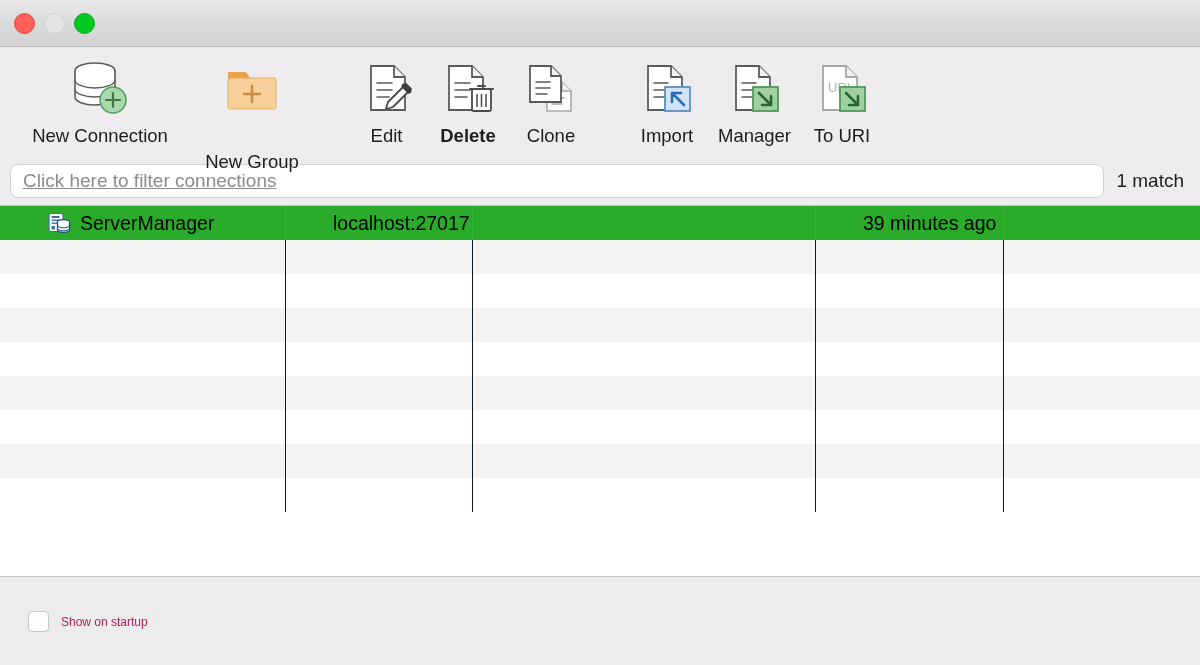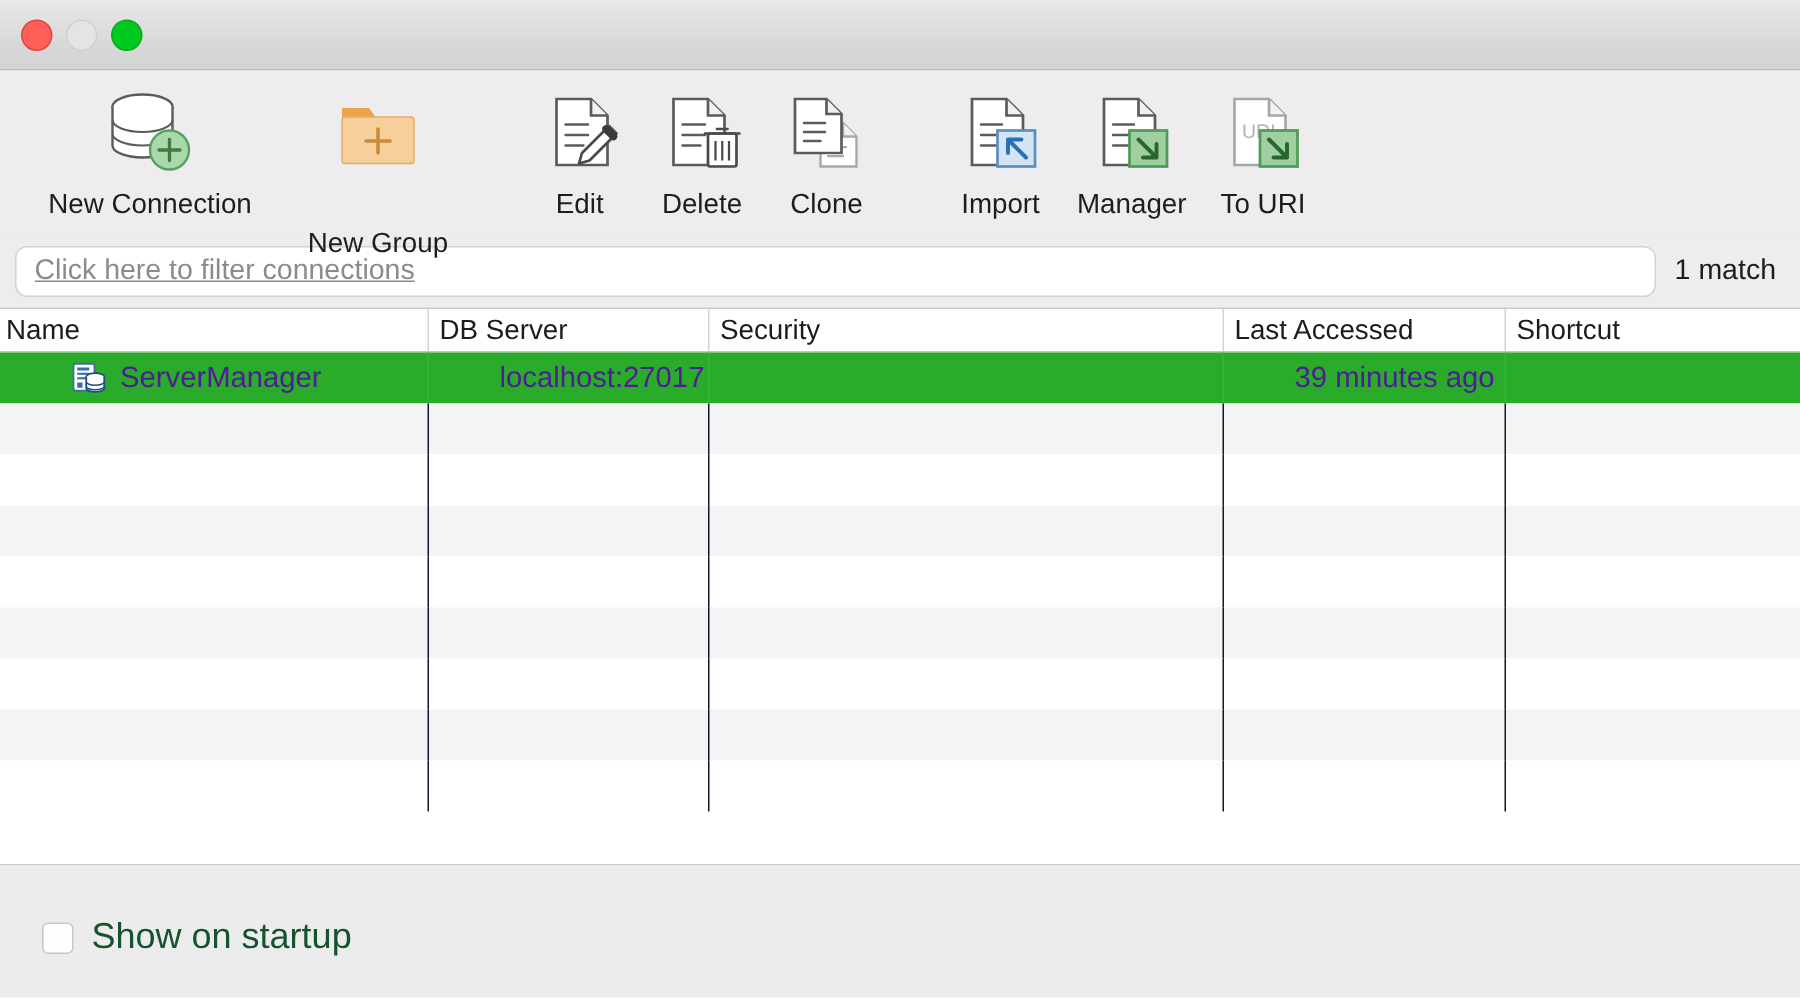--- a/index.html
+++ b/index.html
@@ -112,41 +112,41 @@
   .trow.even { background: #ffffff; }
   .trow.sel  { background: #2aab2a; }
   .td {
     font-size: 19.5px; color: #1c1c1c;
     display: flex; align-items: center;
     padding-left: 7px;
     border-left: 1px solid #0f172a;
     overflow: hidden; white-space: nowrap;
   }
   .td:first-child { border-left: 0; padding-left: 4px; }
-  .trow.sel .td { color: #4c1d95; border-left-color: #39b339; padding-left: 47px; }
+  .trow.sel .td { color: #000000; border-left-color: #39b339; padding-left: 47px; }
   .trow.sel .td:first-child { border-left: 0; }
   .rowicon { margin-right: 9px; display: flex; align-items: center; }
 
   
   .footer {
     flex: 0 0 88px; height: 88px;
     background: #ececec;
     position: relative;
     display: flex; align-items: center;
   }
   .chkwrap {
     position: absolute; left: 28px; top: 34px;
     display: flex; align-items: center; gap: 12px;
   }
   .chkbox {
     width: 21px; height: 21px; border-radius: 4px;
     background: #fdfdfd; border: 1px solid #c6c6c6;
     display: inline-block;
   }
-  .chklabel { font-size: 24px; color: #14532d; }
+  .chklabel { font-size: 12px; color: #be185d; }
 </style>
 </head>
 <body>
 
 <div class="window">
 
   <div class="titlebar">
     <div class="traffic">
       <span class="dot red"></span>
       <span class="dot yellow"></span>
@@ -187,21 +187,21 @@
           <path d="M12 6 h23 l11 11 v33 H12 z" fill="#ffffff" stroke="#5b5b5b" stroke-width="1.8"></path>
           <path d="M35 6 v11 h11" fill="#f2f2f2" stroke="#5b5b5b" stroke-width="1.8"></path>
           <path d="M18 23 h15 M18 30 h15 M18 37 h12" stroke="#5b5b5b" stroke-width="1.6" stroke-linecap="round"></path>
           <path d="M47 24 l5 5 -18 18 -7 2 2 -7 z" fill="#ffffff" stroke="#4a4a4a" stroke-width="1.8" stroke-linejoin="round"></path>
           <path d="M45 26 l5 5" stroke="#3a3a3a" stroke-width="5" stroke-linecap="round"></path>
         </svg>
       </span>
       <span class="lbl">Edit</span>
     </button>
 
-    <button class="tbtn" style="position:absolute;left:428px;top:10px;width:80px;">
+    <button class="tbtn" style="position:absolute;left:428px;top:10px;width:80px;font-weight:bold;">
       <span class="glyph">
         <svg width="56" height="56" viewBox="0 0 56 56">
           <path d="M9 6 h23 l11 11 v33 H9 z" fill="#ffffff" stroke="#5b5b5b" stroke-width="1.8"></path>
           <path d="M32 6 v11 h11" fill="#f2f2f2" stroke="#5b5b5b" stroke-width="1.8"></path>
           <path d="M15 23 h15 M15 30 h15 M15 37 h12" stroke="#5b5b5b" stroke-width="1.6" stroke-linecap="round"></path>
           <rect x="32" y="29" width="19" height="22" rx="1.5" fill="#ffffff" stroke="#4a4a4a" stroke-width="1.8"></rect>
           <path d="M30 29 h23 M38 26 h7" stroke="#4a4a4a" stroke-width="1.8" stroke-linecap="round"></path>
           <path d="M37 34 v13 M41.5 34 v13 M46 34 v13" stroke="#4a4a4a" stroke-width="1.5"></path>
         </svg>
       </span>
@@ -263,27 +263,20 @@
 
   </div>
 
   <div class="filterrow">
     <input class="filterinput" type="text" placeholder="Click here to filter connections" style="">
     <span class="matchcount">1 match</span>
   </div>
 
   <div class="tablewrap">
 
-    <div class="thead">
-      <div class="th" style="width:285px">Name</div>
-      <div class="th" style="width:187px">DB Server</div>
-      <div class="th" style="width:343px">Security</div>
-      <div class="th" style="width:188px">Last Accessed</div>
-      <div class="th" style="width:197px">Shortcut</div>
-    </div>
 
     <div class="tbody">
 
       <div class="trow sel">
         <div class="td" style="width:285px">
           <span class="rowicon">
             <svg width="24" height="24" viewBox="0 0 24 24">
               <rect x="2" y="2.5" width="14" height="18" rx="1.5" fill="#ffffff" stroke="#3a6ea5" stroke-width="1.2"></rect>
               <rect x="4.5" y="5" width="8" height="2" fill="#3a6ea5"></rect>
               <rect x="4.5" y="8.5" width="8" height="1.4" fill="#3a6ea5"></rect>

